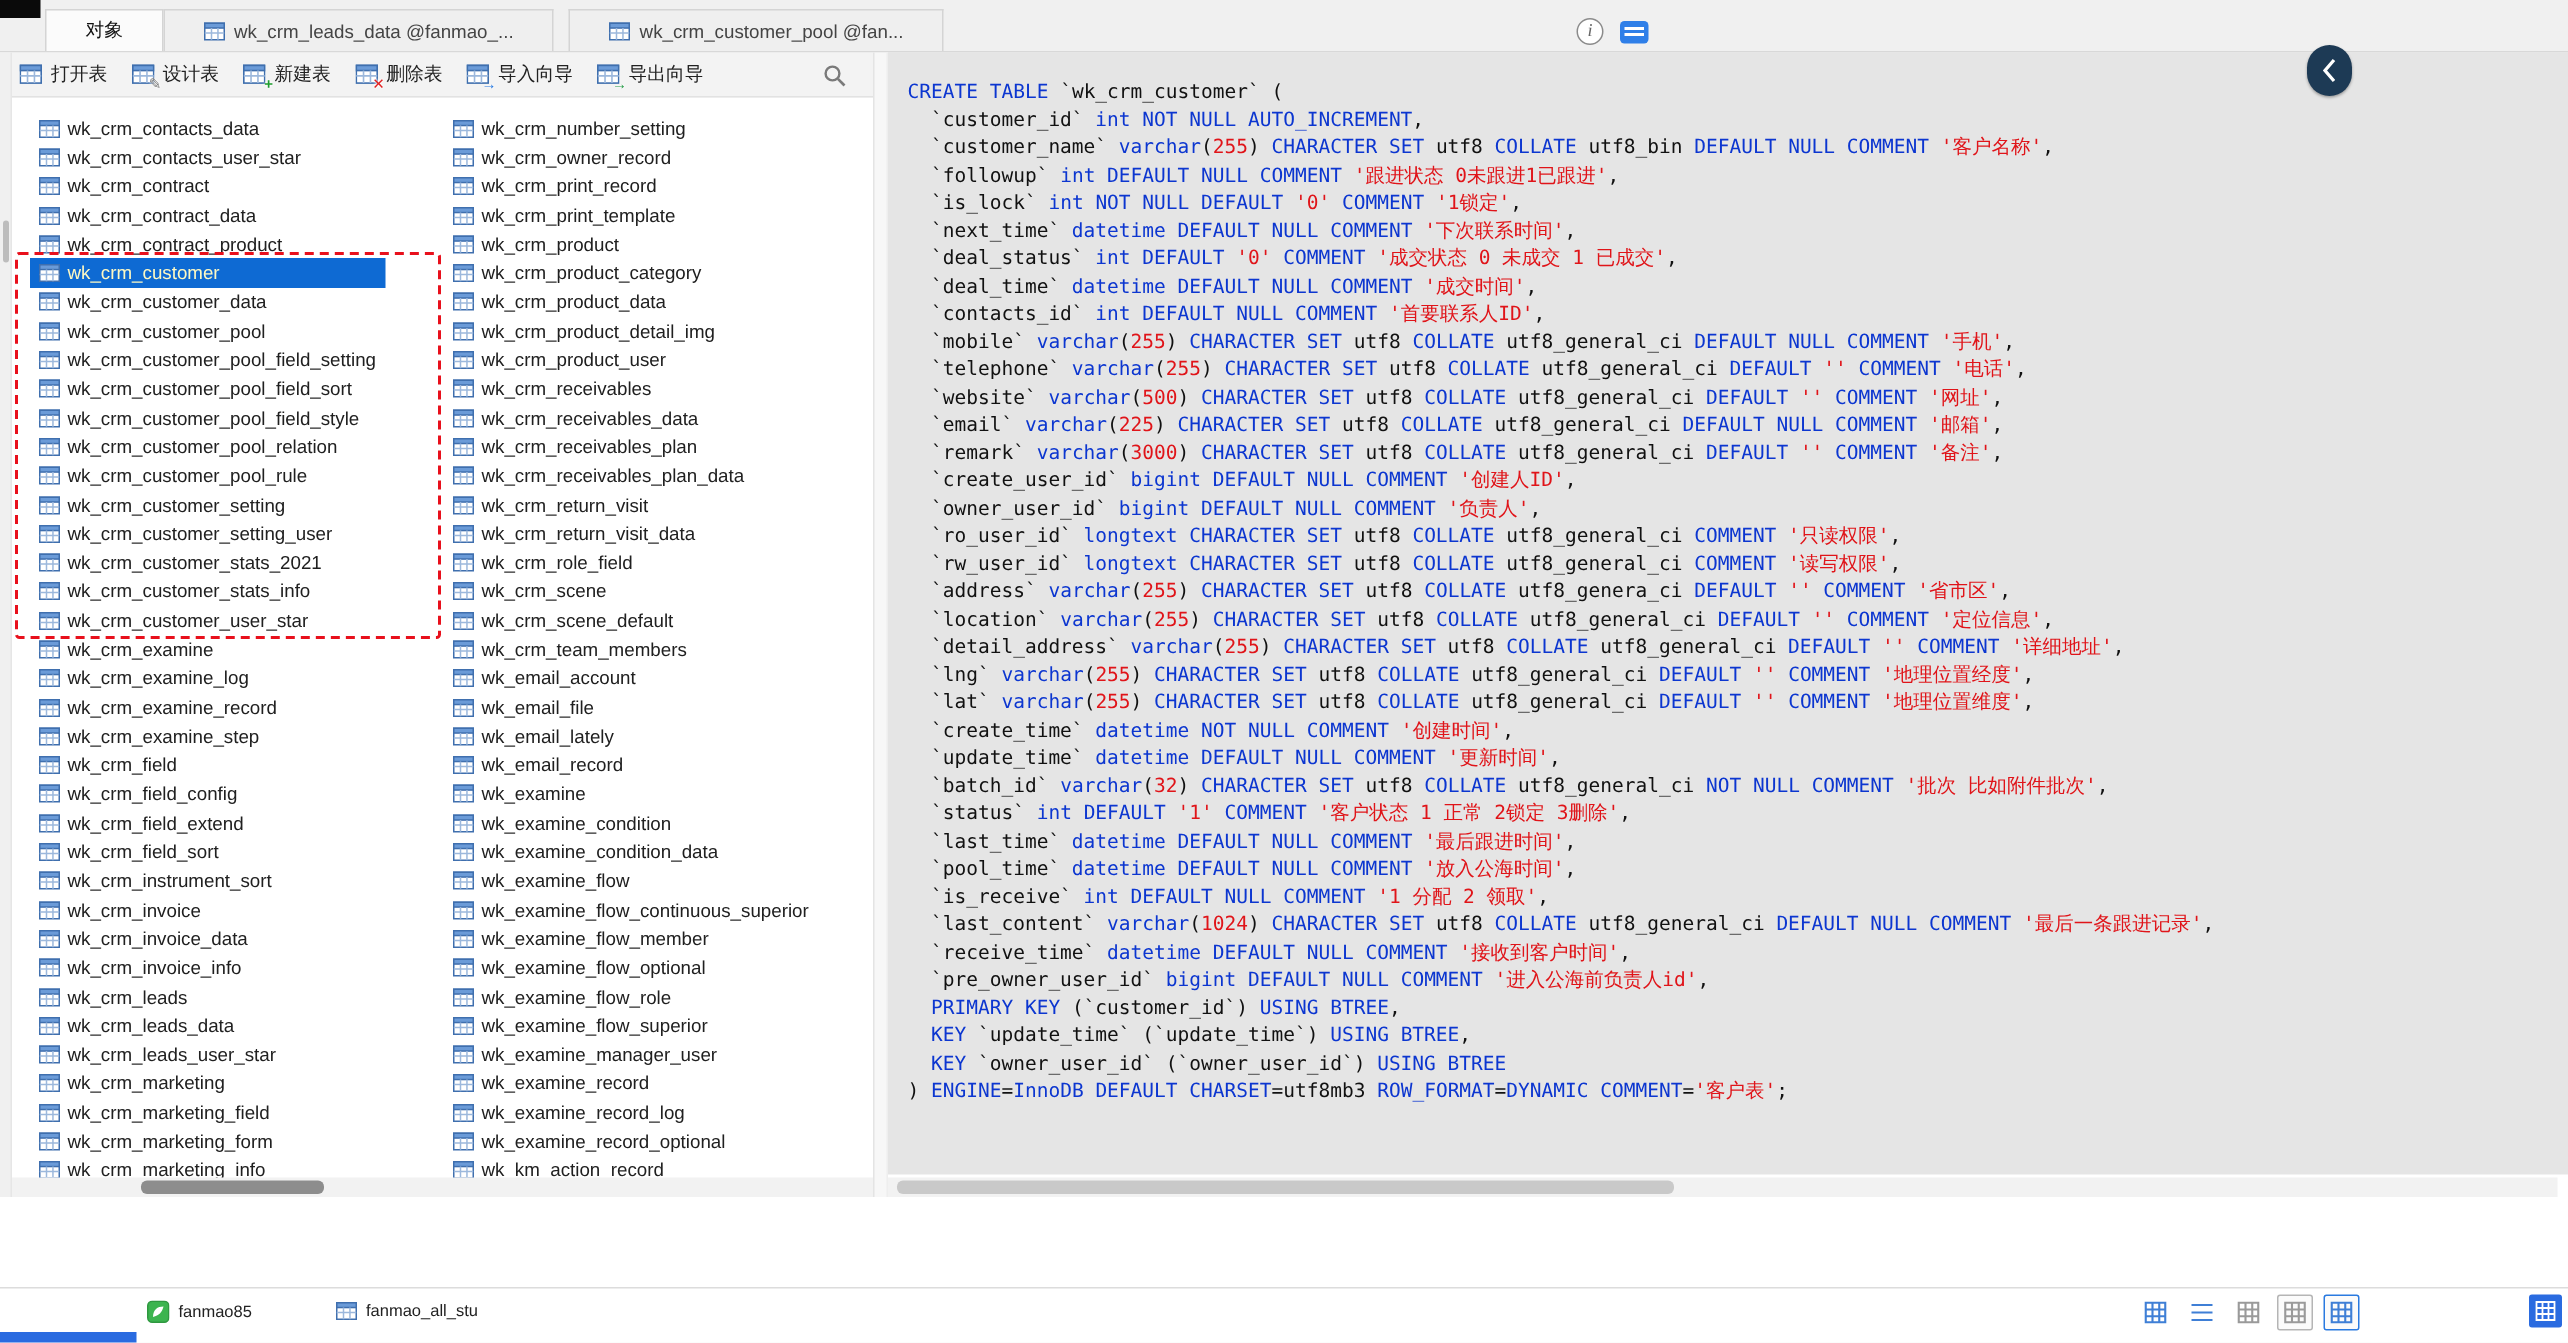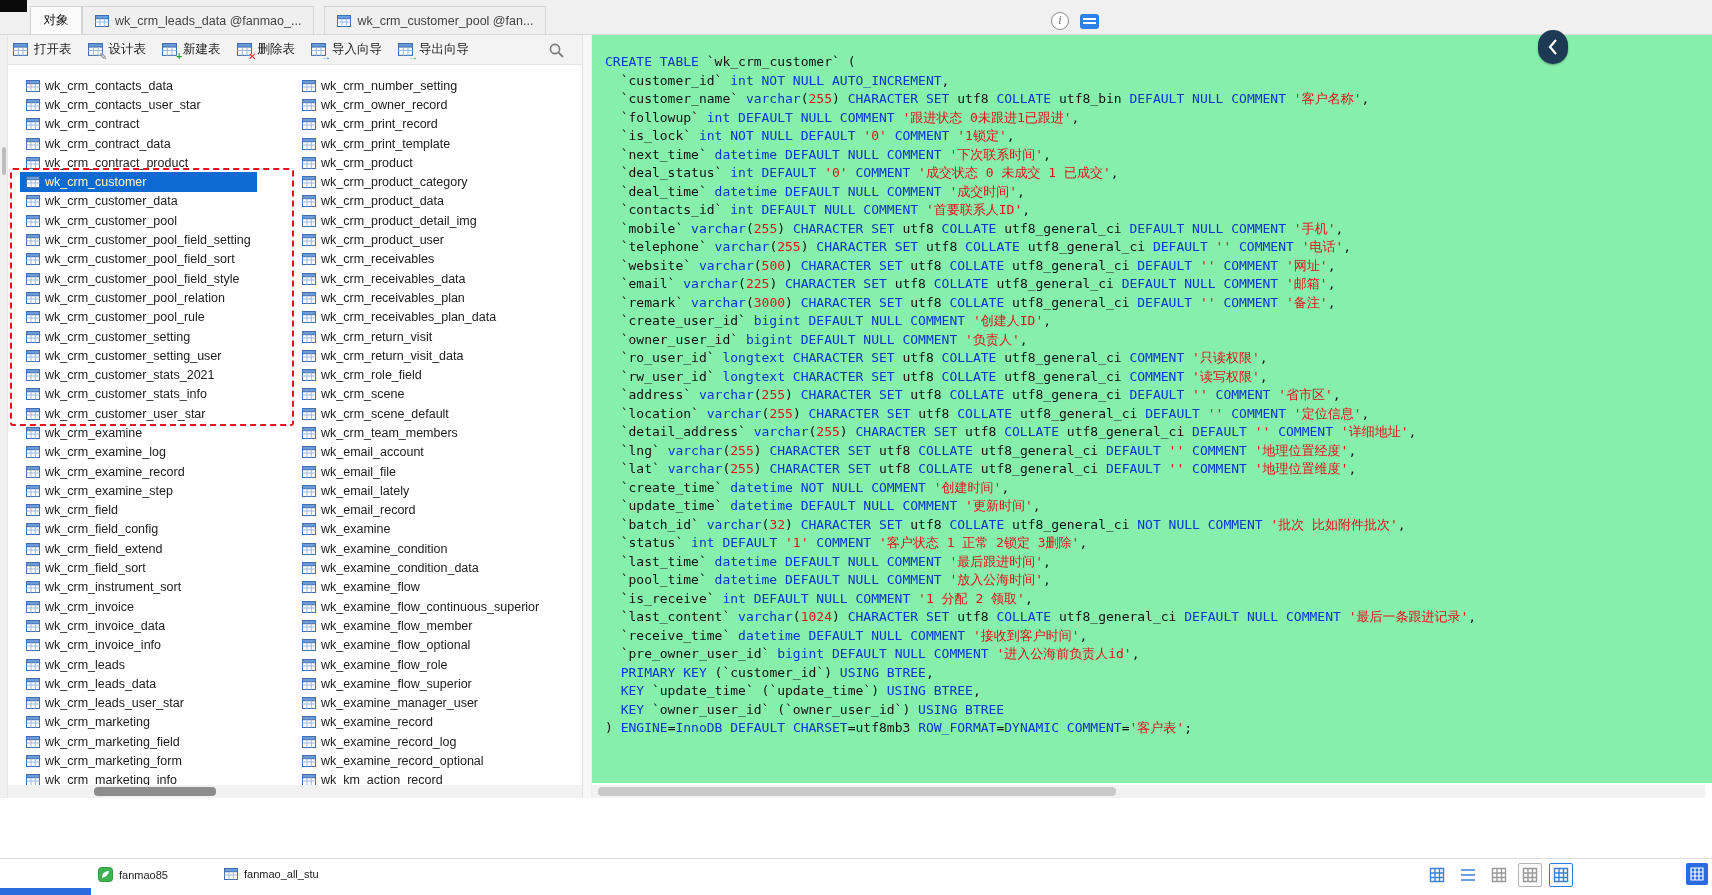--- a/index.html
+++ b/index.html
@@ -3,21 +3,21 @@
 <meta charset="utf-8">
 <style>
   *{box-sizing:border-box;margin:0;padding:0}
   html,body{width:1712px;height:895px;overflow:hidden;background:#fff;
     font-family:"Liberation Sans","DejaVu Sans",sans-serif}
   .app{position:absolute;inset:0}
 
   
   .topbar{position:absolute;left:0;top:0;width:1712px;height:35px;background:#f0f0f0;
     border-bottom:1px solid #d8d8d8;display:flex;align-items:flex-end}
-  .tab{height:28px;display:flex;align-items:center;gap:6px;padding:0 12px;
+  .tab{height:28px;display:flex;align-items:center;gap:6px;padding:0 26px;
     font-size:12.5px;color:#444;background:#efefef;border:1px solid #d4d4d4;border-bottom:none}
   .tab-objects{margin-left:30px;min-width:52px;justify-content:center;background:#fbfbfb;color:#111}
   .tab+.tab{margin-left:10px}
   .corner-black{position:absolute;left:0;top:0;width:27px;height:12px;background:#0a0a0a}
   .info-btn{position:absolute;left:1051px;top:12px;width:18px;height:18px;border:1.4px solid #8b8b8b;
     border-radius:50%;color:#666;font-size:12px;line-height:15px;text-align:center;
     font-style:italic;font-family:"Liberation Serif",serif;background:#fff}
   .panel-btn{position:absolute;left:1080px;top:14px;width:19px;height:15px;background:#2f7fe8;border-radius:3px}
   .panel-btn::after{content:"";position:absolute;left:3px;top:4px;width:13px;height:2px;background:#fff;box-shadow:0 4px 0 #fff}
 
@@ -43,21 +43,21 @@
   #col2{left:288px}
   .trow{height:19.3px;display:flex;align-items:center;gap:5px;padding:0 6px;
     font-size:12.5px;color:#202020;white-space:nowrap}
   .trow.selected{background:var(--sel,#0e6ad3);color:#fef9c3}
   .dashbox{position:absolute;left:2px;top:97px;width:284px;height:258px;
     border:2px dashed var(--dash,#e8101c);border-radius:3px;pointer-events:none}
   .vdivider{position:absolute;left:582px;top:35px;width:10px;height:763px;background:#f7f7f7;
     border-left:1px solid #e4e4e4;border-right:1px solid #eeeeee}
 
   
-  .sqlpane{position:absolute;left:592px;top:35px;width:1120px;height:748px;background:#86efac;
+  .sqlpane{position:absolute;left:592px;top:35px;width:1120px;height:748px;background:#e5e5e5;
     padding:18px 0 0 13px;overflow:hidden}
   .sline{font-family:"DejaVu Sans Mono","Liberation Mono",monospace;font-size:13px;
     line-height:18.5px;white-space:pre;color:#111}
   .sq-kw{color:var(--kw,#0c36d0)}
   .sq-str{color:var(--str,#e01419)}
   .sq-num{color:var(--num,#e01419)}
   .sq-id,.sq-pl{color:#111}
 
   .flap{position:absolute;left:1538px;top:30px;width:30px;height:34px;border-radius:17px;
     background:#1d3a55;display:flex;align-items:center;justify-content:center;box-shadow:0 1px 2px rgba(0,0,0,.35)}

